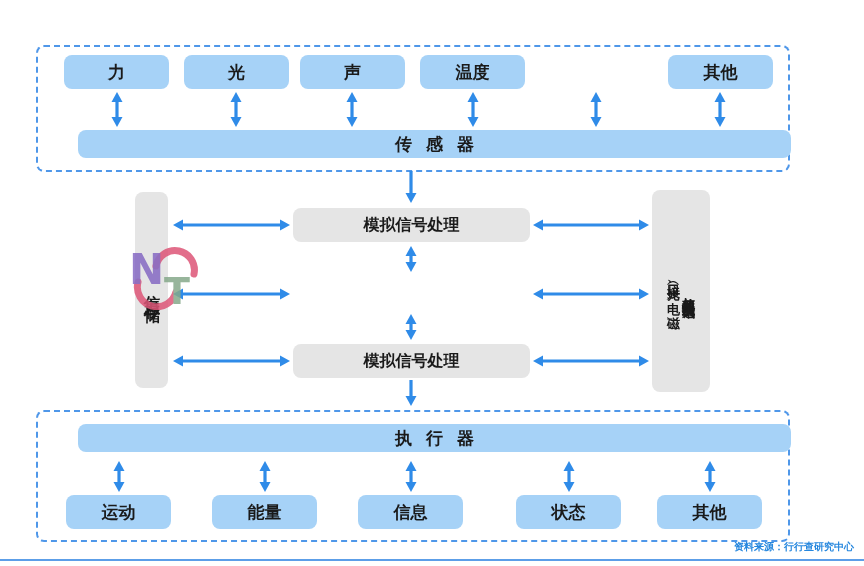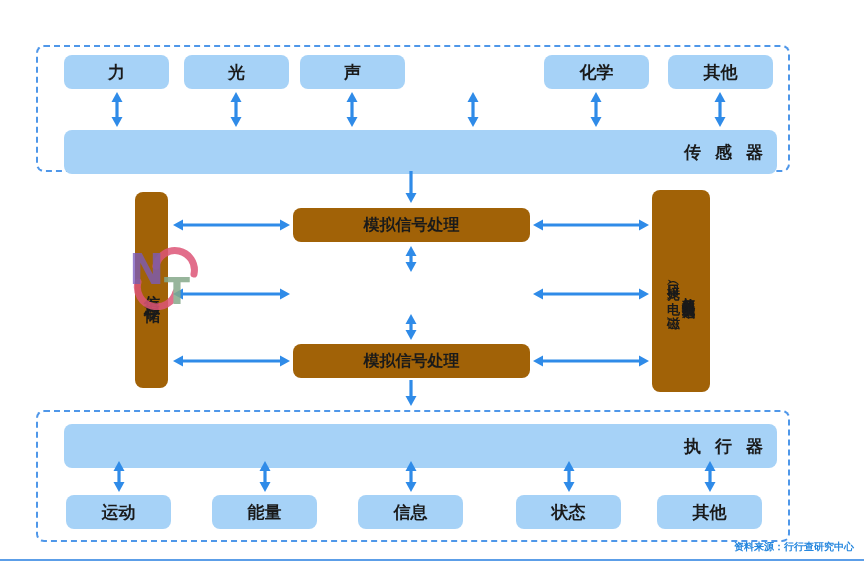--- a/index.html
+++ b/index.html
@@ -15,24 +15,24 @@
     position:absolute;border:2px dashed #4F97E9;border-radius:8px;background:transparent;
   }
   .frame-top{left:36px;top:45px;width:750px;height:123px;}
   .frame-bottom{left:36px;top:410px;width:750px;height:128px;}
   .bluebox{
     position:absolute;background:#A6D2F7;border-radius:8px;
     display:flex;align-items:center;justify-content:center;
     font-size:17px;font-weight:600;color:#1a1a1a;z-index:1;
   }
   .smallbox{width:105px;height:34px;}
-  .bus{left:64px;width:713px;height:44px;justify-content:flex-end;}
+  .bus{left:78px;width:713px;height:28px;}
   .bus-label{letter-spacing:14px;padding-left:14px;}
   .graybox{
-    position:absolute;background:#a16207;border-radius:8px;
+    position:absolute;background:#e5e5e5;border-radius:8px;
     display:flex;align-items:center;justify-content:center;
     font-size:16px;font-weight:600;color:#1a1a1a;z-index:1;
   }
   .stagebox{left:293px;width:237px;height:34px;}
   .stagebox span{position:relative;z-index:3;}
   .memorybox{left:135px;top:192px;width:33px;height:196px;}
   .v-upright{writing-mode:vertical-rl;text-orientation:upright;letter-spacing:4px;}
   .interfacebox{left:652px;top:190px;width:58px;height:202px;gap:2px;}
   .v-mixed{writing-mode:vertical-rl;text-orientation:mixed;font-size:13px;line-height:1;letter-spacing:1px;}
   .arrows-svg{position:absolute;left:0;top:0;width:864px;height:566px;z-index:2;pointer-events:none;}
@@ -50,21 +50,21 @@
 <body>
 
 <div class="stage">
 
 
   <div class="dashed-frame frame-top"></div>
 
   <div class="bluebox smallbox" style="left:64px;top:55px">力</div>
   <div class="bluebox smallbox" style="left:184px;top:55px">光</div>
   <div class="bluebox smallbox" style="left:300px;top:55px">声</div>
-  <div class="bluebox smallbox" style="left:544px;top:55px">化学</div>
+  <div class="bluebox smallbox" style="left:420px;top:55px">温度</div>
   <div class="bluebox smallbox" style="left:668px;top:55px">其他</div>
 
   <div class="bluebox bus" style="top:130px">
     <span class="bus-label">传感器</span>
   </div>
 
   <div class="graybox memorybox">
     <span class="v-upright">信息存储</span>
   </div>
 

